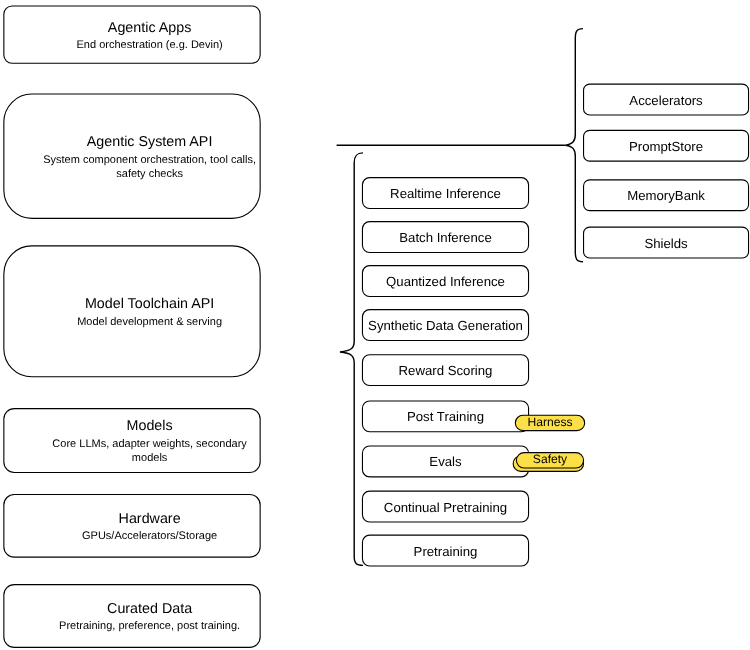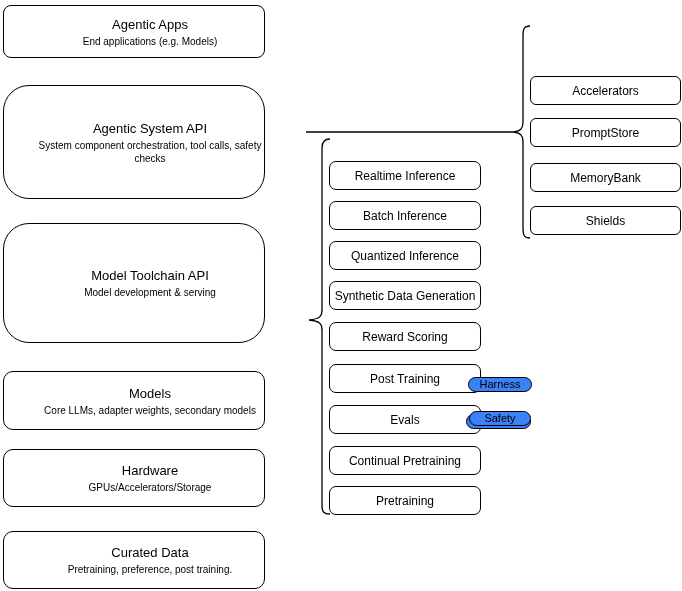--- a/index.html
+++ b/index.html
@@ -2,21 +2,21 @@
 <html><head>
 <meta charset="utf-8">
 <style>
   html, body { margin:0; padding:0; background:#ffffff; }
   .canvas {
     position:relative; width:682px; height:591px; background:#ffffff;
     font-family:"Liberation Sans", sans-serif; color:#000000; overflow:hidden;
   }
   .connectors { position:absolute; left:0; top:0; width:682px; height:591px; }
   .lbox {
-    position:absolute; left:3px; width:262px; box-sizing:border-box;
+    position:absolute; left:3px; width:234px; box-sizing:border-box;
     border:1px solid #000000; background:#ffffff;
     display:flex; flex-direction:column; align-items:center; justify-content:center;
     text-align:center;
     padding-left:32px;
   }
   .ltitle { font-size:13px; line-height:17px; }
   .lsub   { font-size:10px; line-height:13px; margin-top:2px; }
   .mbox {
     position:absolute; left:329px; width:152px; height:29px; box-sizing:border-box;
     border:1px solid #000000; border-radius:7px; background:#ffffff;
@@ -24,39 +24,39 @@
     font-size:12px; text-align:center;margin-top:16px;
   }
   .rbox {
     position:absolute; left:530px; width:151px; height:29px; box-sizing:border-box;
     border:1px solid #000000; border-radius:6px; background:#ffffff;
     display:flex; align-items:center; justify-content:center;
     font-size:12px; text-align:center;
   }
   .oval {
     position:absolute; box-sizing:border-box;
-    border:1px solid #000000; border-radius:999px; background:#3b82f6;
+    border:1px solid #000000; border-radius:999px; background:#fde047;
     display:flex; align-items:center; justify-content:center;
     font-size:11px; line-height:11px; text-align:center;
   }
 </style>
 </head>
 <body>
 
 <div class="canvas">
 
   <svg class="connectors" viewBox="0 0 682 591" fill="none" stroke="#000000" stroke-width="1.3">
     <line x1="306" y1="132" x2="514" y2="132" stroke-width="1.5"></line>
     <path d="M 330 139 C 324 139, 322 142, 322 148 L 322 310 C 322 316, 320 319, 309 320 C 320 321, 322 324, 322 330 L 322 506 C 322 512, 324 514, 330 514"></path>
     <path d="M 530 26 C 524 26, 523 29, 523 35 L 523 122 C 523 128, 521 131, 514 132 C 521 133, 523 136, 523 142 L 523 229 C 523 235, 524 238, 530 238"></path>
   </svg>
 
   <div class="lbox" style="top:5px; height:53px; border-radius:8px">
     <div class="ltitle">Agentic Apps</div>
-    <div class="lsub">End applications (e.g. Models)</div>
+    <div class="lsub">End orchestration (e.g. Devin)</div>
   </div>
 
   <div class="lbox" style="top:85px; height:114px; border-radius:26px">
     <div class="ltitle">Agentic System API</div>
     <div class="lsub">System component orchestration, tool calls, safety checks</div>
   </div>
 
   <div class="lbox" style="top:223px; height:120px; border-radius:26px">
     <div class="ltitle">Model Toolchain API</div>
     <div class="lsub">Model development &amp; serving</div>

